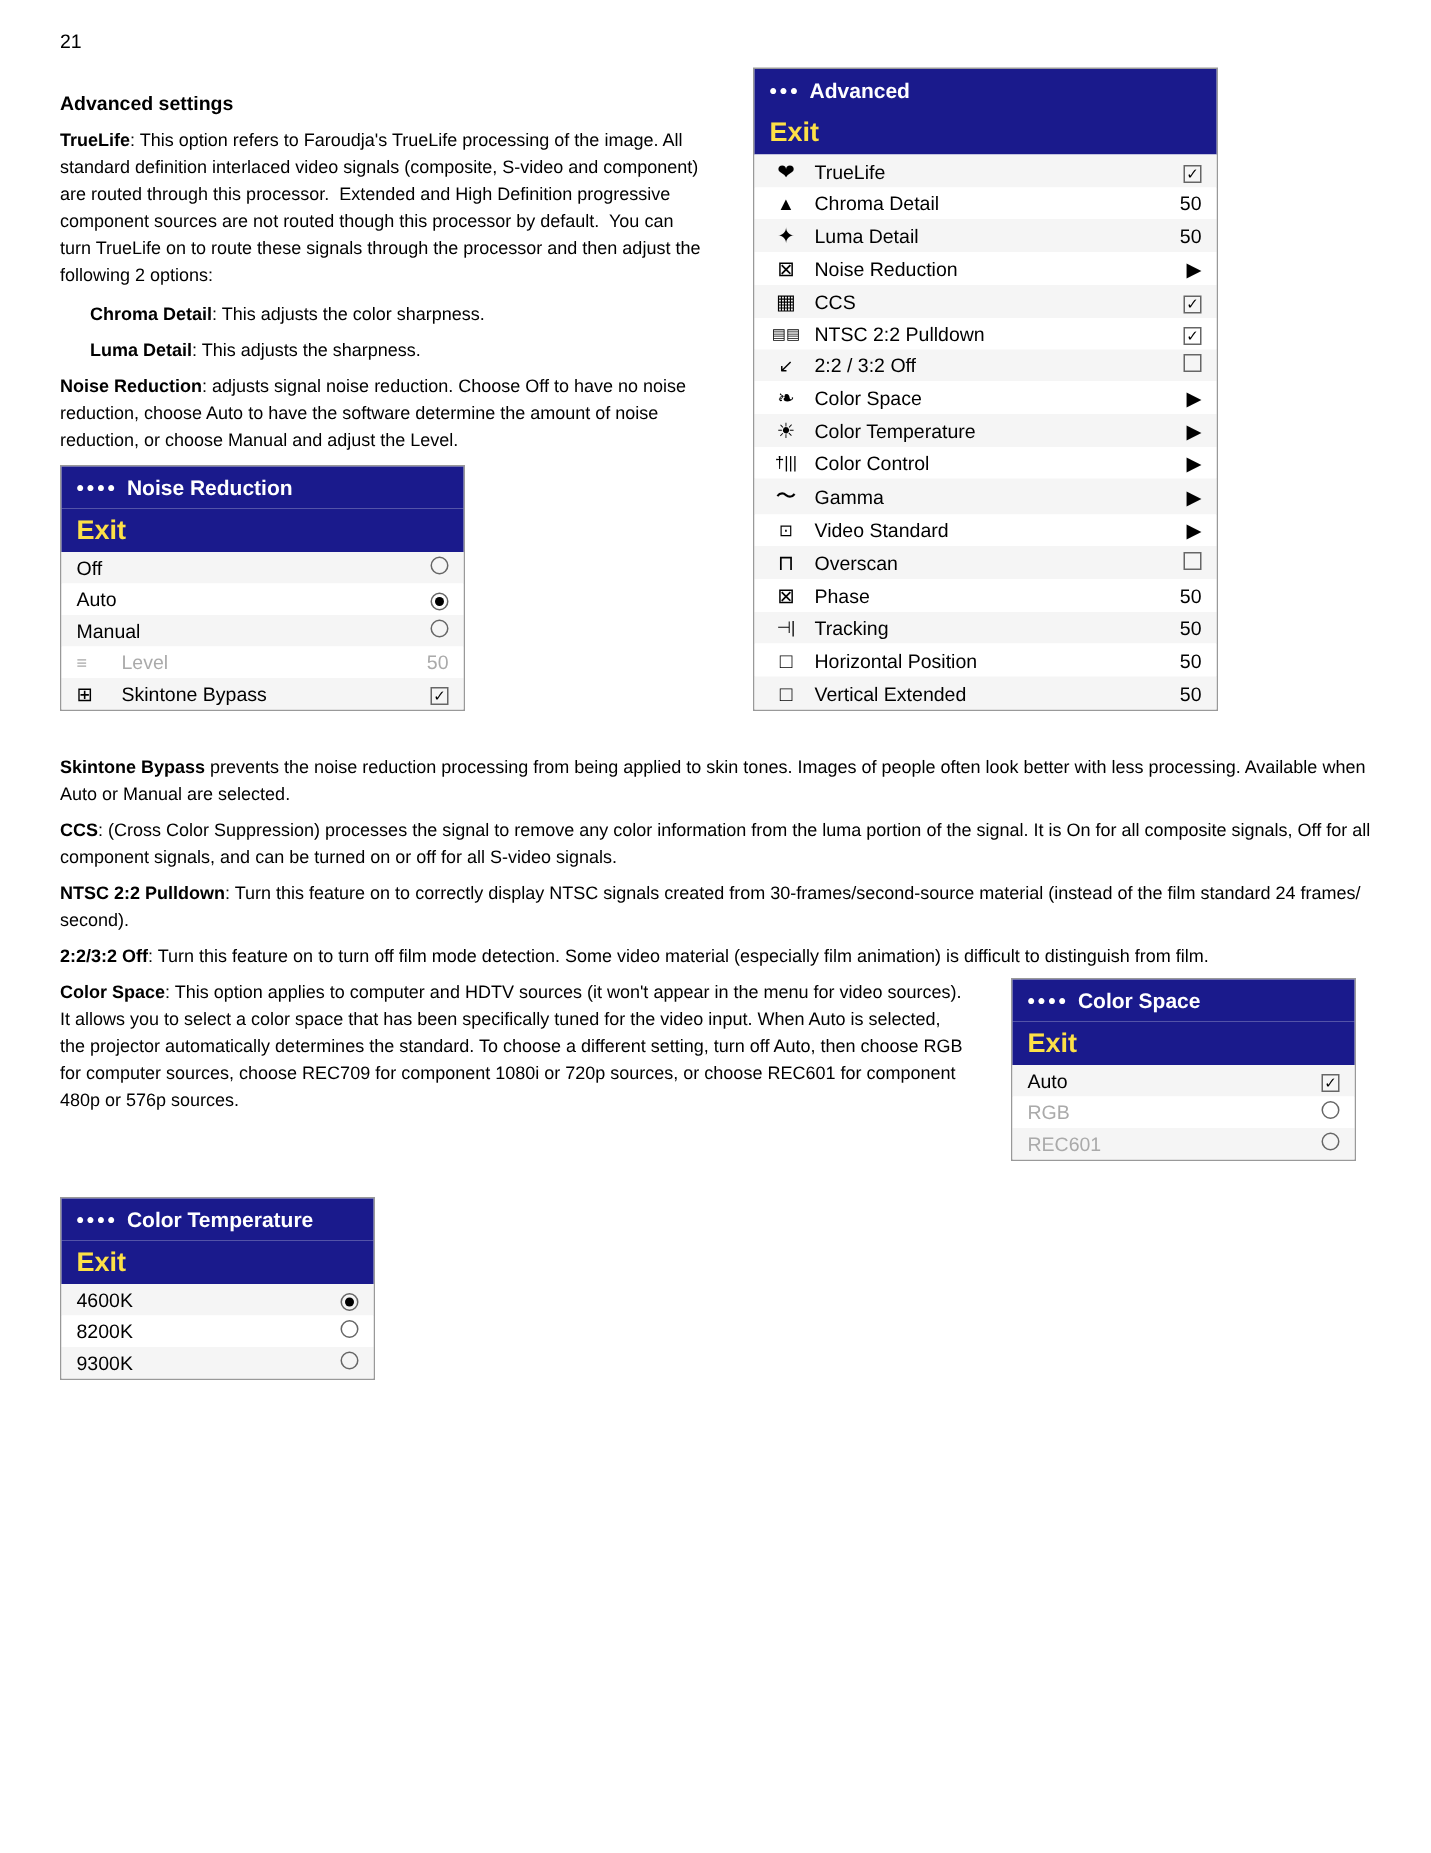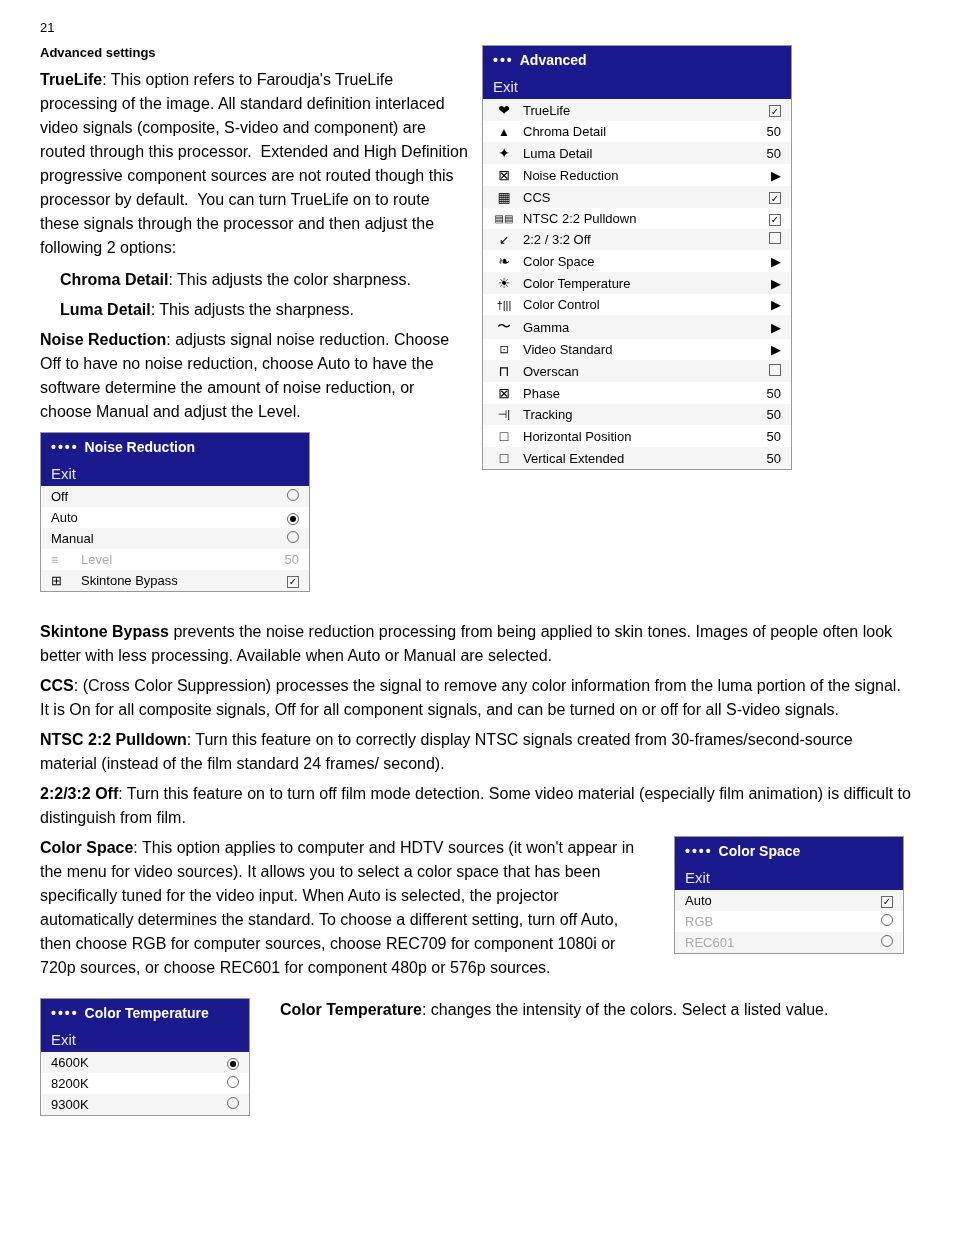--- a/index.html
+++ b/index.html
@@ -12,36 +12,37 @@
       min-height: 1235px;
       padding: 20px 40px;
     }
     .page-number {
       text-align: left;
       font-size: 13px;
       margin-bottom: 10px;
     }
     .content-wrapper {
       display: flex;
-      gap: 12px;
+      gap: 32px;
+      align-items: flex-end;
     }
     .left-col {
       flex: 1;
       max-width: 430px;
     }
     .right-col {
       width: 310px;
     }
     h2 {
       font-size: 13px;
       font-weight: bold;
       margin-bottom: 8px;
     }
     p {
-      font-size: 16px;
+      font-size: 12px;
       line-height: 1.5;
       margin-bottom: 8px;
     }
     p strong {
       font-weight: bold;
     }
     .indent {
       margin-left: 20px;
       margin-bottom: 6px;
     }
@@ -64,24 +65,24 @@
       align-items: center;
       gap: 6px;
     }
     .menu-header .dots {
       color: #fff;
       font-size: 14px;
       letter-spacing: 2px;
     }
     .menu-exit {
       background: #1a1a8c;
-      color: #e5e5e5;
+      color: #fde047;
       padding: 4px 10px;
-      font-size: 15px;
-      font-weight: normal;
+      font-size: 18px;
+      font-weight: bold;
     }
     .menu-item {
       display: flex;
       align-items: center;
       padding: 3px 10px;
       border-bottom: none;
       gap: 8px;
     }
     .menu-item .item-icon {
       width: 22px;
@@ -423,20 +424,15 @@
             <span class="item-label">8200K</span>
             <span class="item-value"><span class="radio-btn"></span></span>
           </div>
 
           <div class="menu-item">
             <span class="item-label">9300K</span>
             <span class="item-value"><span class="radio-btn"></span></span>
           </div>
         </div>
       </div>
-      <div class="color-temp-right">
-        <p>
-          <strong>Color Temperature</strong>: changes the intensity of the colors. Select a listed value.
-        </p>
-      </div>
     </div>
   </div>
 </div>
 
 </body></html>

